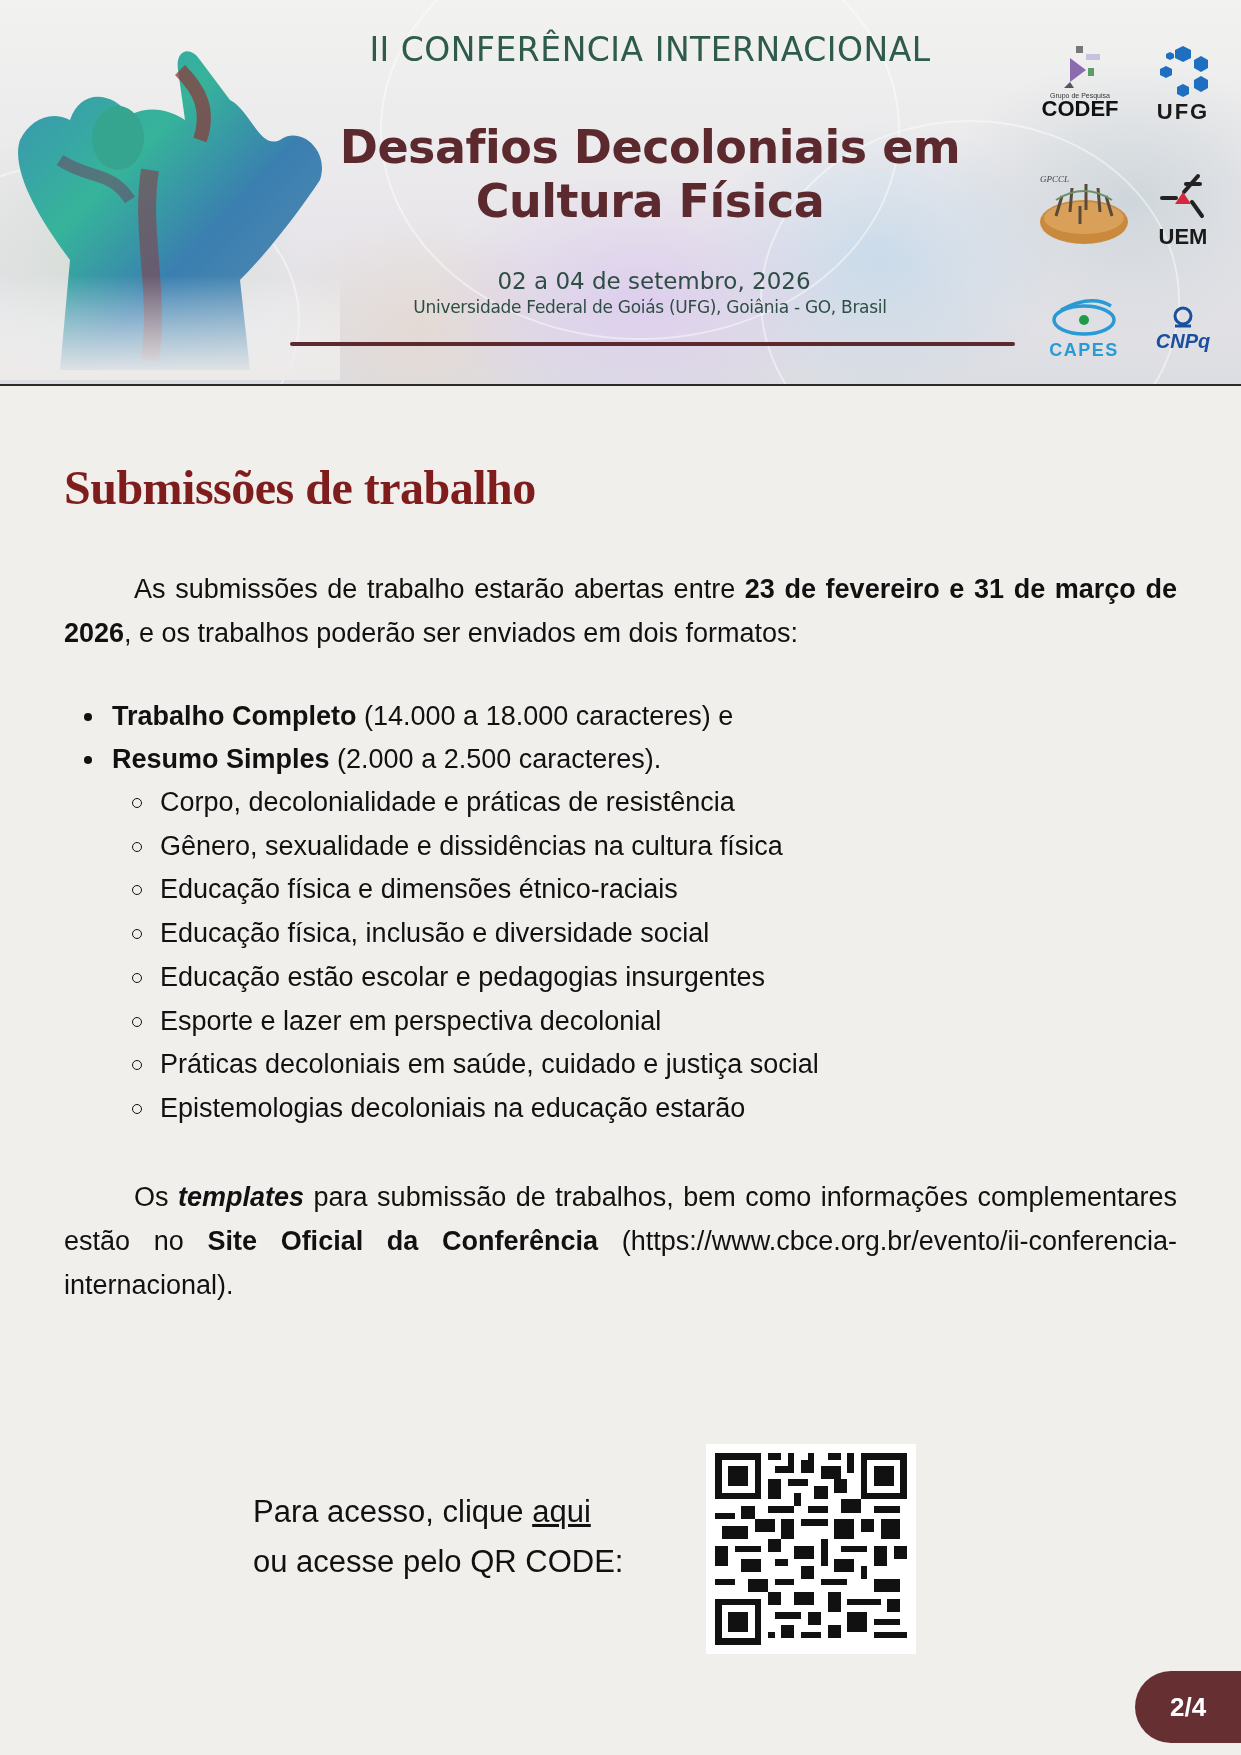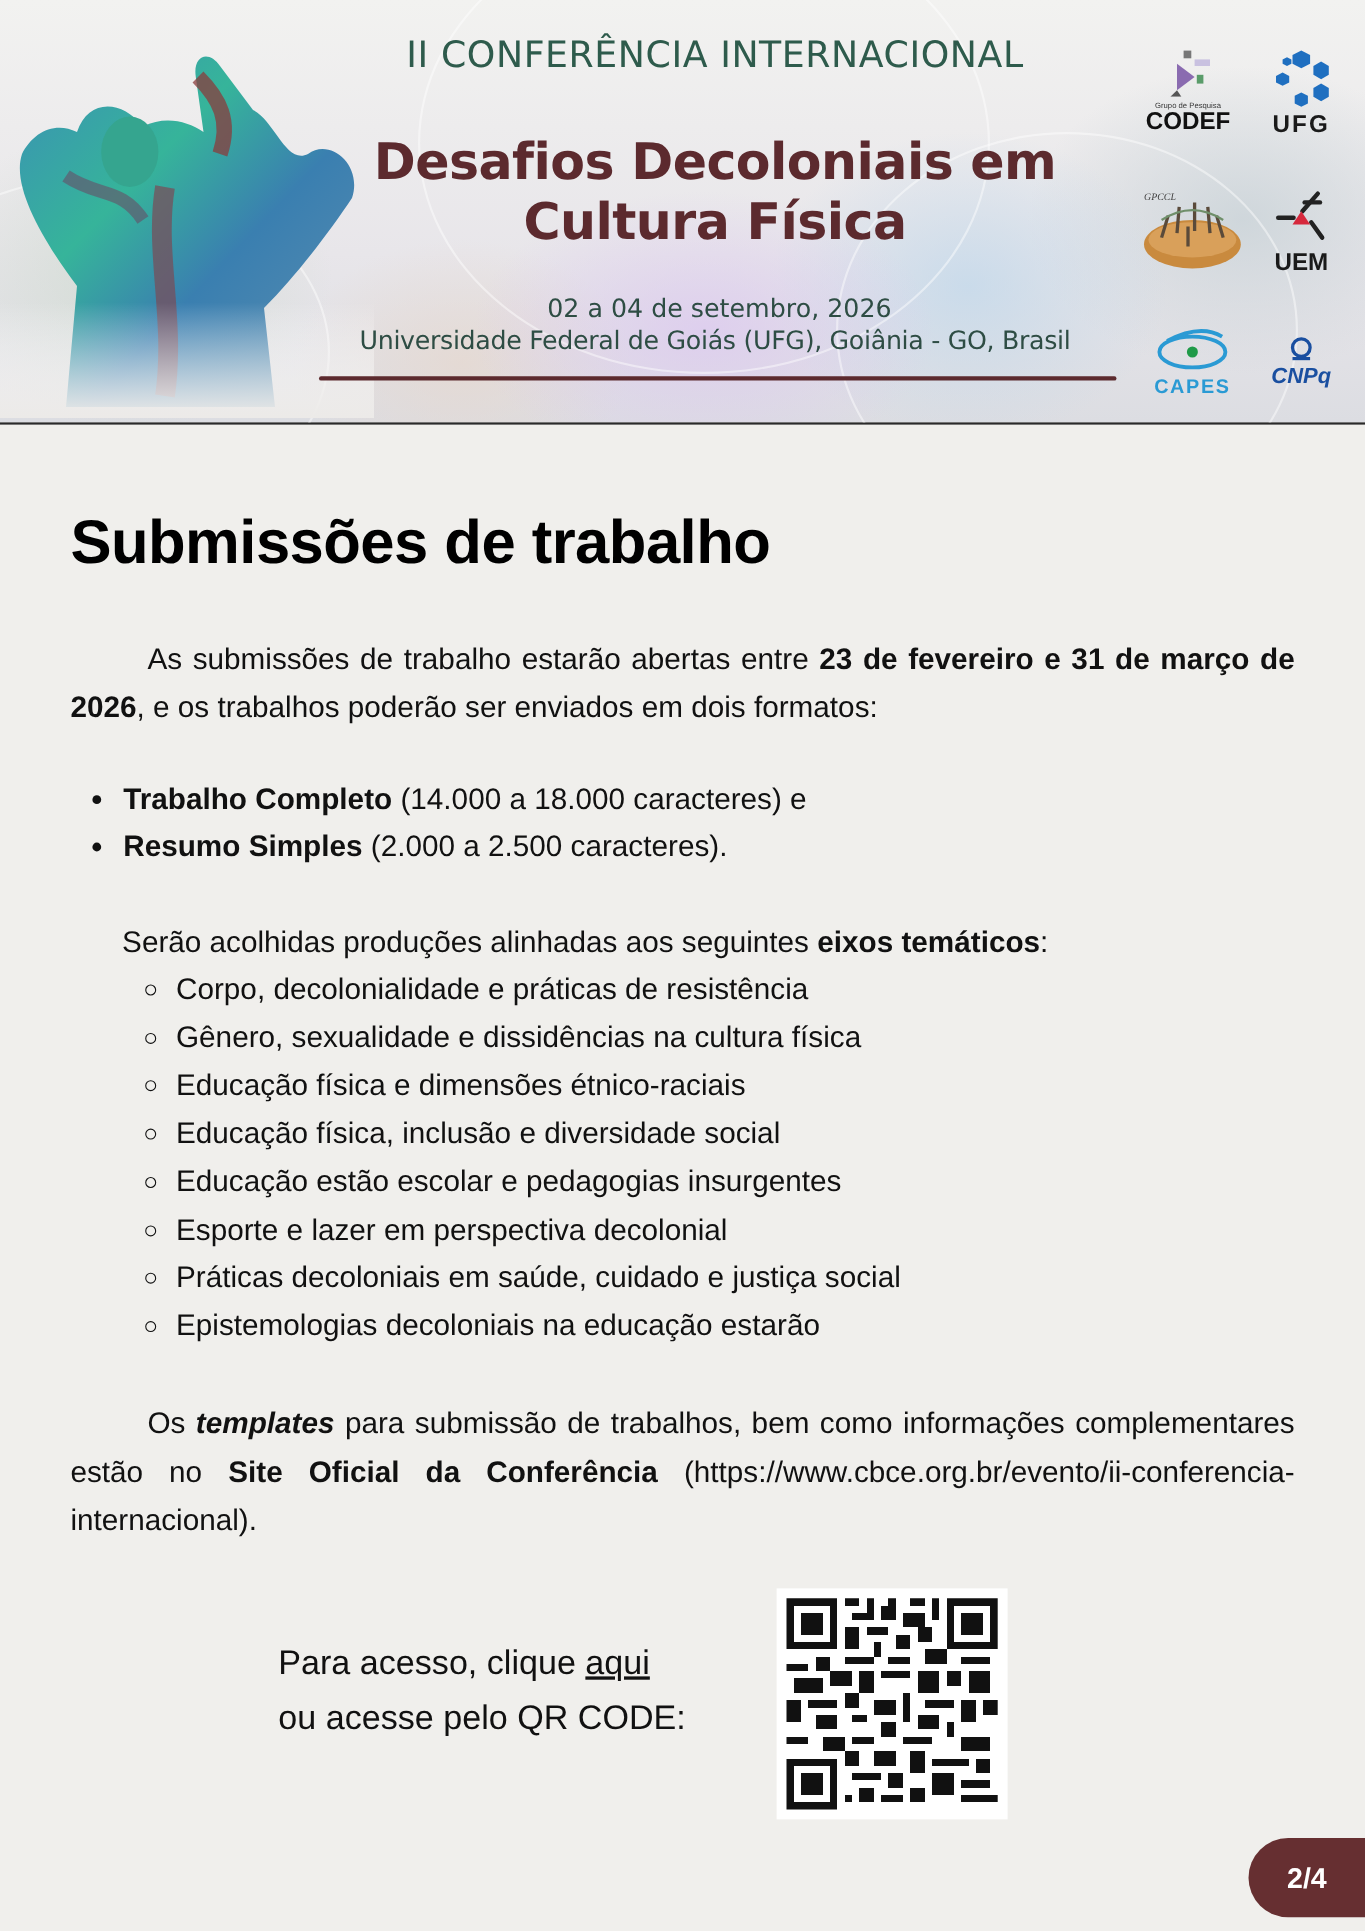--- a/index.html
+++ b/index.html
@@ -33,31 +33,31 @@
     position: absolute; left: 240px; width: 820px; top: 120px; text-align: center;
     font-family: "DejaVu Sans", sans-serif; font-weight: bold; font-size: 46px; line-height: 54px;
     color: #5c2a2e; letter-spacing: -0.5px;
   }
   .banner-date {
     position: absolute; left: 244px; width: 820px; top: 268px; text-align: center;
     font-family: "DejaVu Sans", sans-serif; font-size: 23px; color: #2e4d44;
   }
   .banner-place {
     position: absolute; left: 240px; width: 820px; top: 297px; text-align: center;
-    font-family: "DejaVu Sans", sans-serif; font-size: 23px; color: #2e4d44; letter-spacing: -0.3px;
+    font-family: "DejaVu Sans", sans-serif; font-size: 17px; color: #2e4d44; letter-spacing: -0.3px;
   }
   .banner-rule { position: absolute; left: 290px; top: 342px; width: 725px; height: 4px; background: #5c2a2e; border-radius: 2px; }
 
   .logo { position: absolute; text-align: center; }
   .logo .lbl { display: block; font-family: "Liberation Sans", sans-serif; font-weight: bold; }
 
   
   .content { position: absolute; left: 64px; top: 460px; width: 1113px; }
   .section-title {
-    font-family: Liberation Sans, sans-serif; font-weight: bold; font-size: 56px; color: #000000;
+    font-family: Liberation Serif, serif; font-weight: bold; font-size: 48px; color: #7f1d1d;
     letter-spacing: -0.5px;
   }
   .para { font-size: 27px; line-height: 44px; text-align: justify; color: #111; }
   .para b { font-weight: bold; }
   .indent { text-indent: 70px; }
 
   ul.formats { list-style: none; margin-top: 40px; }
   ul.formats li { font-size: 27px; line-height: 43px; padding-left: 48px; position: relative; }
   ul.formats li::before { content: ""; position: absolute; left: 20px; top: 18px; width: 8px; height: 8px; background: #111; border-radius: 50%; }
 
@@ -194,21 +194,20 @@
 <main class="content">
   <h1 class="section-title">Submissões de trabalho</h1>
 
   <p class="para indent" style="margin-top:52px;"><span>As submissões de trabalho estarão abertas entre </span><b>23 de fevereiro e 31 de março de 2026</b><span>, e os trabalhos poderão ser enviados em dois formatos:</span></p>
 
   <ul class="formats">
     <li><b>Trabalho Completo</b><span> (14.000 a 18.000 caracteres) e</span></li>
     <li><b>Resumo Simples</b><span> (2.000 a 2.500 caracteres).</span></li>
   </ul>
 
-  <p class="themes-intro"><span>Serão acolhidas produções alinhadas aos seguintes </span><b>eixos temáticos</b><span>:</span></p>
   <ul class="themes">
     <li>Corpo, decolonialidade e práticas de resistência</li>
     <li>Gênero, sexualidade e dissidências na cultura física</li>
     <li>Educação física e dimensões étnico-raciais</li>
     <li>Educação física, inclusão e diversidade social</li>
     <li>Educação estão escolar e pedagogias insurgentes</li>
     <li>Esporte e lazer em perspectiva decolonial</li>
     <li>Práticas decoloniais em saúde, cuidado e justiça social</li>
     <li>Epistemologias decoloniais na educação estarão</li>
   </ul>

